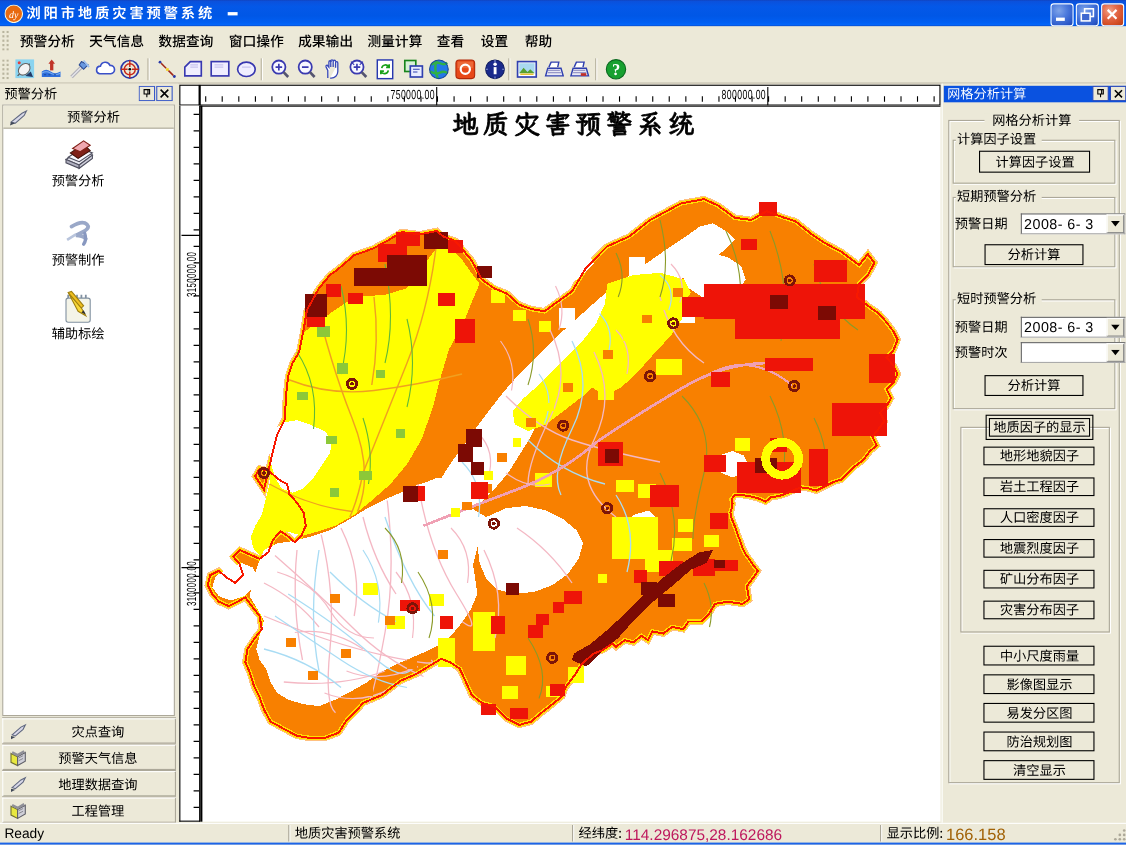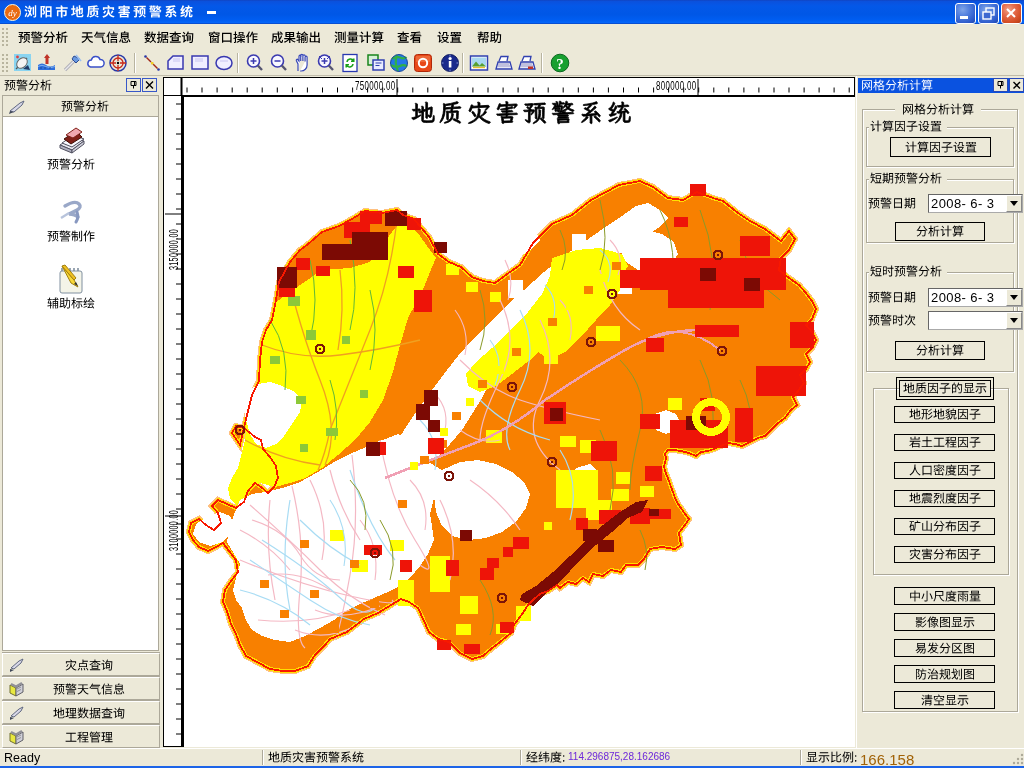--- a/index.html
+++ b/index.html
@@ -765,21 +765,21 @@
 <div class="abs" style="left:262px;top:750px;width:2px;height:15px;border-left:1px solid #aca899;border-right:1px solid #fff"></div>
 <div class="abs" style="left:520px;top:750px;width:2px;height:15px;border-left:1px solid #aca899;border-right:1px solid #fff"></div>
 <div class="abs" style="left:800px;top:750px;width:2px;height:15px;border-left:1px solid #aca899;border-right:1px solid #fff"></div>
 <div class="abs" style="left:4px;top:751px;font-size:12.5px;color:#000">Ready</div>
 <svg style="position:absolute;left:268px;top:751px;overflow:visible" width="96" height="16" viewBox="0 3.3599999999999994 96 16">
     <path d="M5.1 5V8.2L3.9 8.8L4.2 9.6L5.1 9.2V13C5.1 14.3 5.5 14.6 6.9 14.6C7.2 14.6 9.6 14.6 9.9 14.6C11.1 14.6 11.4 14.1 11.6 12.4C11.3 12.4 11 12.2 10.8 12.1C10.7 13.5 10.6 13.8 9.9 13.8C9.4 13.8 7.4 13.8 7 13.8C6.2 13.8 6 13.7 6 13V8.8L7.6 8.1V12.2H8.5V7.8L10.2 7C10.2 9 10.1 10.3 10.1 10.6C10 10.9 9.9 10.9 9.7 10.9C9.6 10.9 9.2 10.9 8.9 10.9C9 11.1 9.1 11.4 9.1 11.7C9.5 11.7 9.9 11.7 10.2 11.6C10.6 11.5 10.8 11.3 10.9 10.8C11 10.3 11 8.5 11 6.3L11.1 6.1L10.4 5.9L10.3 6L10.1 6.2L8.5 6.8V3.8H7.6V7.2L6 7.9V5ZM0.4 12.1 0.8 13C1.8 12.5 3.2 11.9 4.5 11.3L4.3 10.5L2.9 11.1V7.6H4.3V6.7H2.9V4H2V6.7H0.5V7.6H2V11.4C1.4 11.7 0.9 11.9 0.4 12.1Z M19.1 13.1C20.3 13.5 21.9 14.3 22.7 14.8L23.3 14.2C22.5 13.7 21 13 19.8 12.5ZM18.5 9.7V10.8C18.5 11.8 18.3 13.2 14.5 14.2C14.8 14.4 15 14.7 15.1 14.9C19 13.7 19.4 12.1 19.4 10.8V9.7ZM15.5 8.4V12.6H16.4V9.3H21.6V12.6H22.5V8.4H19L19.2 7.2H23.4V6.4H19.3L19.4 5.1C20.6 5 21.8 4.8 22.7 4.6L22 3.9C20.1 4.3 16.6 4.6 13.7 4.7V8.1C13.7 9.9 13.6 12.5 12.4 14.3C12.7 14.4 13.1 14.6 13.2 14.7C14.4 12.9 14.6 10 14.6 8.1V7.2H18.3L18.2 8.4ZM18.4 6.4H14.6V5.5C15.8 5.4 17.2 5.3 18.5 5.2Z M26.9 8.4C26.5 9.2 26 10.2 25.2 10.8L26 11.3C26.8 10.6 27.3 9.6 27.7 8.7ZM33.5 8.4C33.1 9.1 32.5 10.2 31.9 10.9L32.7 11.2C33.2 10.5 33.9 9.6 34.4 8.7ZM29.6 7.2C29.4 10.4 29 13 24.6 14.1C24.7 14.3 25 14.7 25.1 14.9C28.2 14.1 29.4 12.5 30 10.6C30.8 12.9 32.2 14.3 35 14.8C35.1 14.6 35.4 14.2 35.6 14C32.3 13.5 30.9 11.7 30.4 8.7C30.5 8.2 30.5 7.7 30.5 7.2ZM28.9 4.1C29.4 4.6 29.9 5.2 30.2 5.6H24.9V7.9H25.8V6.5H34.1V7.9H35.1V5.6H30.5L31.1 5.3C30.8 4.8 30.3 4.2 29.7 3.8Z M38.3 11.4V14.9H39.2V14.4H45V14.8H45.9V11.4H42.5V10.7H47.2V9.9H42.5V9.1H46.2V8.4H42.5V7.6H45.7V6.8H42.5V6H41.6V6.8H38.3V7.6H41.6V8.4H37.9V9.1H41.6V9.9H36.8V10.7H41.6V11.4ZM39.2 13.7V12.2H45V13.7ZM41.2 4C41.3 4.3 41.5 4.7 41.7 5H37V7.1H37.9V5.8H46.1V7.1H47V5H42.7C42.5 4.6 42.3 4.1 42 3.8Z M56 8V10.4C56 11.6 55.8 13.2 52.9 14.2C53.1 14.3 53.4 14.6 53.5 14.8C56.5 13.7 56.9 11.9 56.9 10.4V8ZM56.7 12.9C57.5 13.5 58.4 14.3 58.9 14.9L59.5 14.2C59 13.7 58 12.9 57.3 12.3ZM49.1 6.6C49.8 7.1 50.7 7.8 51.4 8.3H48.5V9.1H50.4V13.8C50.4 14 50.4 14 50.2 14C50 14 49.5 14 48.9 14C49 14.2 49.1 14.6 49.2 14.9C50 14.9 50.5 14.8 50.9 14.7C51.2 14.6 51.3 14.3 51.3 13.8V9.1H52.6C52.4 9.7 52.1 10.4 51.9 10.8L52.6 11C52.9 10.4 53.3 9.3 53.6 8.4L53 8.2L52.9 8.3H52.1L52.3 8C52.1 7.8 51.7 7.5 51.2 7.2C51.9 6.5 52.7 5.6 53.2 4.8L52.7 4.4L52.5 4.4H48.7V5.2H51.9C51.6 5.8 51.1 6.3 50.6 6.7L49.5 6ZM54 6.4V12.1H54.8V7.2H58.2V12.1H59V6.4H56.7L57.1 5.2H59.5V4.4H53.6V5.2H56.1C56 5.6 55.9 6 55.8 6.4Z M62.3 11.6V12.1H69.7V11.6ZM62.3 10.5V11.1H69.7V10.5ZM62.2 12.6V14.9H63.1V14.5H69V14.9H69.8V12.6ZM63.1 14V13.2H69V14ZM65.3 8.8C65.4 9 65.5 9.2 65.6 9.4H60.8V10H71.2V9.4H66.6C66.5 9.1 66.3 8.8 66.1 8.6ZM61.8 5.3C61.6 5.9 61.1 6.6 60.4 7C60.6 7.1 60.8 7.4 60.9 7.5C61.1 7.4 61.3 7.2 61.4 7.1V8.7H62.1V8.4H63.9C63.9 8.6 64 8.8 64 8.9C64.3 8.9 64.7 8.9 64.8 8.9C65.1 8.9 65.3 8.8 65.4 8.6C65.6 8.4 65.7 7.8 65.8 6.1C65.8 6 65.8 5.8 65.8 5.8H62.4L62.5 5.4L62.4 5.4H62.8V5H64.2V5.4H65V5H66.3V4.4H65V3.9H64.2V4.4H62.8V3.9H62.1V4.4H60.6V5H62.1V5.4ZM67.6 3.8C67.3 4.9 66.7 5.8 65.9 6.4C66.1 6.6 66.4 6.8 66.5 6.9C66.8 6.7 67 6.4 67.3 6.1C67.5 6.6 67.8 7 68.2 7.4C67.7 7.8 67 8 66.3 8.2C66.4 8.4 66.7 8.7 66.7 8.9C67.5 8.6 68.2 8.3 68.8 7.9C69.4 8.4 70.2 8.8 71 9C71.1 8.8 71.4 8.5 71.5 8.3C70.7 8.1 70 7.8 69.4 7.4C69.9 6.9 70.3 6.3 70.5 5.5H71.4V4.8H68C68.2 4.6 68.3 4.3 68.4 4ZM69.7 5.5C69.5 6 69.2 6.5 68.8 6.9C68.4 6.5 68 6 67.7 5.5ZM65 6.3C64.9 7.6 64.9 8 64.8 8.2C64.7 8.3 64.6 8.3 64.5 8.3L64.2 8.3V6.7H61.8L62.1 6.3ZM62.1 7.2H63.5V7.9H62.1Z M75.4 11.2C74.8 12.1 73.8 13 72.8 13.6C73.1 13.7 73.5 14 73.6 14.2C74.5 13.5 75.6 12.5 76.3 11.6ZM79.6 11.6C80.6 12.4 81.9 13.5 82.5 14.2L83.2 13.6C82.6 13 81.3 11.9 80.3 11.2ZM80 8.6C80.3 8.9 80.6 9.2 80.9 9.6L75.7 9.9C77.5 9 79.3 7.9 81.1 6.6L80.4 6C79.8 6.5 79.1 7 78.5 7.4L75.5 7.5C76.4 6.9 77.3 6.2 78.1 5.3C79.6 5.2 81.1 5 82.3 4.7L81.6 3.9C79.7 4.4 76.2 4.7 73.3 4.9C73.4 5.1 73.5 5.4 73.5 5.7C74.6 5.6 75.7 5.5 76.8 5.4C76 6.3 75.1 7 74.8 7.2C74.5 7.5 74.2 7.6 73.9 7.7C74 7.9 74.2 8.3 74.2 8.5C74.4 8.4 74.8 8.3 77.3 8.2C76.2 8.8 75.4 9.3 74.9 9.5C74.2 9.9 73.7 10.1 73.3 10.1C73.4 10.4 73.5 10.8 73.5 11C73.9 10.8 74.4 10.8 77.7 10.5V13.7C77.7 13.8 77.6 13.9 77.4 13.9C77.2 13.9 76.6 13.9 75.8 13.8C76 14.1 76.1 14.5 76.2 14.7C77.1 14.7 77.7 14.7 78.1 14.6C78.5 14.4 78.6 14.2 78.6 13.7V10.5L81.6 10.2C81.9 10.6 82.2 11 82.4 11.3L83.1 10.9C82.6 10.2 81.6 9.1 80.7 8.2Z M92.4 9.7V13.5C92.4 14.4 92.6 14.6 93.4 14.6C93.6 14.6 94.3 14.6 94.5 14.6C95.2 14.6 95.4 14.2 95.5 12.6C95.3 12.5 94.9 12.3 94.7 12.2C94.7 13.6 94.6 13.8 94.4 13.8C94.2 13.8 93.7 13.8 93.6 13.8C93.3 13.8 93.3 13.8 93.3 13.5V9.7ZM90.1 9.7C90 12.1 89.8 13.4 87.8 14.1C88 14.3 88.3 14.6 88.4 14.8C90.5 14 90.9 12.4 91 9.7ZM84.5 13.3 84.7 14.2C85.8 13.8 87.2 13.4 88.5 12.9L88.4 12.2C87 12.6 85.5 13 84.5 13.3ZM91.1 4C91.4 4.5 91.7 5.2 91.8 5.6H88.9V6.4H91C90.5 7.1 89.7 8.2 89.4 8.5C89.2 8.7 88.9 8.8 88.6 8.9C88.7 9.1 88.9 9.5 88.9 9.7C89.3 9.6 89.8 9.5 94.1 9.1C94.3 9.5 94.5 9.8 94.6 10L95.4 9.6C95 8.9 94.2 7.8 93.6 6.9L92.9 7.3C93.2 7.6 93.4 8 93.7 8.4L90.4 8.7C90.9 8 91.6 7.1 92.1 6.4H95.4V5.6H91.9L92.7 5.3C92.5 5 92.2 4.3 92 3.8ZM84.7 8.8C84.9 8.8 85.2 8.7 86.6 8.5C86.1 9.3 85.6 9.8 85.4 10.1C85 10.5 84.8 10.8 84.5 10.9C84.6 11.1 84.7 11.5 84.8 11.7C85 11.6 85.5 11.4 88.4 10.8C88.4 10.6 88.4 10.3 88.4 10L86.1 10.5C87.1 9.4 88 8.1 88.7 6.8L87.9 6.3C87.7 6.8 87.4 7.2 87.2 7.7L85.7 7.8C86.4 6.8 87.2 5.5 87.7 4.2L86.8 3.8C86.3 5.2 85.4 6.8 85.1 7.2C84.8 7.6 84.6 7.9 84.4 7.9C84.5 8.2 84.7 8.7 84.7 8.8Z" fill="#000"></path>
   </svg>
 <svg style="position:absolute;left:526px;top:751px;overflow:visible" width="40" height="16" viewBox="0 3.3599999999999994 40 16">
     <path d="M0.5 13.2 0.6 14.1C1.8 13.8 3.2 13.5 4.6 13.1L4.5 12.3C3 12.7 1.5 13 0.5 13.2ZM0.7 8.8C0.9 8.8 1.2 8.7 2.7 8.5C2.2 9.2 1.7 9.8 1.4 10.1C1 10.5 0.8 10.8 0.5 10.9C0.6 11.1 0.7 11.5 0.8 11.7C1 11.6 1.5 11.5 4.5 10.8C4.5 10.7 4.5 10.3 4.5 10.1L2.2 10.5C3.1 9.4 4.1 8.1 4.9 6.9L4.1 6.3C3.8 6.8 3.6 7.2 3.3 7.7L1.6 7.8C2.4 6.8 3.1 5.5 3.7 4.2L2.8 3.8C2.3 5.3 1.4 6.8 1.1 7.2C0.8 7.7 0.6 7.9 0.4 8C0.5 8.2 0.6 8.7 0.7 8.8ZM5.1 4.5V5.3H9.3C8.2 6.9 6.2 8.1 4.3 8.8C4.5 9 4.7 9.3 4.8 9.5C5.9 9.1 7 8.6 8 7.9C9.1 8.4 10.4 9 11.1 9.5L11.6 8.8C10.9 8.3 9.7 7.8 8.7 7.3C9.5 6.6 10.2 5.7 10.7 4.8L10.1 4.4L9.9 4.5ZM5.2 9.9V10.8H7.6V13.7H4.5V14.5H11.5V13.7H8.4V10.8H11V9.9Z M12.5 13.3 12.7 14.1C13.8 13.8 15.4 13.4 16.8 13L16.7 12.3C15.2 12.7 13.6 13.1 12.5 13.3ZM12.7 8.8C12.9 8.8 13.2 8.7 14.7 8.5C14.1 9.3 13.7 9.9 13.4 10.2C13.1 10.6 12.8 10.9 12.6 10.9C12.7 11.2 12.8 11.6 12.8 11.7C13.1 11.6 13.4 11.5 16.4 10.8C16.4 10.7 16.4 10.3 16.4 10.1L14 10.6C14.9 9.5 15.8 8.2 16.5 6.8L15.8 6.4C15.6 6.8 15.4 7.3 15.1 7.7L13.6 7.9C14.3 6.8 15 5.5 15.5 4.2L14.7 3.8C14.3 5.3 13.4 6.9 13.1 7.3C12.9 7.7 12.7 8 12.5 8C12.6 8.2 12.7 8.7 12.7 8.8ZM19.4 3.8V5.5H16.9V6.3H19.4V7.6H17.2V8.5H19.4V9.8H16.7V10.7H19.4V14.9H20.3V10.7H22.5C22.4 12.1 22.3 12.7 22.2 12.9C22.1 13 22 13 21.9 13C21.7 13 21.4 13 21 13C21.1 13.2 21.2 13.5 21.2 13.7C21.6 13.8 22 13.7 22.2 13.7C22.5 13.7 22.7 13.6 22.8 13.4C23.1 13.1 23.2 12.3 23.4 10.2C23.4 10.1 23.4 9.8 23.4 9.8H20.3V8.5H22.6V7.6H20.3V6.3H23.1V5.5H20.3V3.8Z M28.6 6.2V7.2H26.7V8H28.6V10H33.3V8H35.2V7.2H33.3V6.2H32.4V7.2H29.5V6.2ZM32.4 8V9.3H29.5V8ZM33.1 11.5C32.6 12.1 31.8 12.6 30.9 13C30.1 12.6 29.4 12.1 28.9 11.5ZM26.9 10.7V11.5H28.4L28 11.7C28.5 12.3 29.2 12.9 30 13.4C28.8 13.7 27.6 13.9 26.3 14C26.4 14.2 26.6 14.6 26.7 14.8C28.2 14.6 29.6 14.3 30.9 13.8C32.1 14.4 33.5 14.7 35 14.9C35.1 14.7 35.4 14.3 35.5 14.1C34.2 14 33 13.7 31.9 13.4C33 12.8 33.9 12 34.4 11L33.8 10.7L33.7 10.7ZM29.7 4C29.8 4.3 30 4.7 30.2 5H25.5V8.3C25.5 10.1 25.4 12.7 24.4 14.5C24.7 14.5 25.1 14.7 25.2 14.9C26.3 13 26.4 10.2 26.4 8.3V5.9H35.4V5H31.2C31 4.6 30.8 4.2 30.6 3.8Z M37.7 9.2C38.1 9.2 38.5 8.9 38.5 8.4C38.5 7.9 38.1 7.6 37.7 7.6C37.2 7.6 36.9 7.9 36.9 8.4C36.9 8.9 37.2 9.2 37.7 9.2ZM37.7 14.1C38.1 14.1 38.5 13.7 38.5 13.2C38.5 12.7 38.1 12.4 37.7 12.4C37.2 12.4 36.9 12.7 36.9 13.2C36.9 13.7 37.2 14.1 37.7 14.1Z" fill="#000"></path>
   </svg>
-<div class="abs" style="left:568px;top:751px;font-size:10px;color:#6d28d9">114.296875,28.162686</div>
+<div class="abs" style="left:568px;top:751px;font-size:14px;color:#be185d">114.296875,28.162686</div>
 <svg style="position:absolute;left:806px;top:751px;overflow:visible" width="52" height="16" viewBox="0 3.3599999999999994 52 16">
     <path d="M2.9 7.1H9.1V8.3H2.9ZM2.9 5.1H9.1V6.4H2.9ZM2.1 4.4V9.1H10V4.4ZM9.8 10C9.4 10.7 8.7 11.8 8.2 12.4L8.9 12.8C9.4 12.1 10.1 11.2 10.6 10.3ZM1.5 10.4C2 11.1 2.6 12.2 2.8 12.8L3.6 12.4C3.3 11.8 2.7 10.8 2.2 10.1ZM6.9 9.5V13.5H5.1V9.5H4.2V13.5H0.5V14.3H11.5V13.5H7.7V9.5Z M14.8 9.7C14.3 11.1 13.4 12.4 12.4 13.2C12.6 13.4 13.1 13.6 13.2 13.8C14.2 12.9 15.1 11.4 15.7 10ZM20.2 10.1C21.1 11.2 22 12.8 22.3 13.8L23.2 13.4C22.8 12.4 21.9 10.9 21 9.7ZM13.8 4.7V5.6H22.2V4.7ZM12.7 7.6V8.5H17.5V13.7C17.5 13.9 17.5 13.9 17.2 13.9C17 14 16.2 14 15.4 13.9C15.6 14.2 15.7 14.6 15.7 14.9C16.8 14.9 17.5 14.9 17.9 14.7C18.4 14.6 18.5 14.3 18.5 13.7V8.5H23.3V7.6Z M25.5 14.8C25.8 14.6 26.2 14.4 29.5 13.3C29.5 13.1 29.4 12.7 29.4 12.4L26.5 13.3V8.4H29.5V7.5H26.5V4H25.5V13.1C25.5 13.6 25.3 13.9 25.1 14C25.2 14.2 25.4 14.6 25.5 14.8ZM30.4 3.9V12.9C30.4 14.2 30.7 14.6 31.9 14.6C32.1 14.6 33.5 14.6 33.7 14.6C35 14.6 35.2 13.7 35.3 11.3C35.1 11.3 34.7 11.1 34.4 10.9C34.4 13.1 34.3 13.7 33.7 13.7C33.4 13.7 32.2 13.7 32 13.7C31.4 13.7 31.3 13.6 31.3 12.9V9.4C32.7 8.6 34.1 7.7 35.1 6.8L34.4 6C33.6 6.8 32.5 7.7 31.3 8.4V3.9Z M44.3 5.2V11.9H45.1V5.2ZM46.2 3.9V13.7C46.2 13.8 46.2 13.9 46 13.9C45.8 13.9 45.1 13.9 44.4 13.9C44.5 14.2 44.7 14.5 44.7 14.8C45.6 14.8 46.2 14.8 46.6 14.6C46.9 14.5 47.1 14.2 47.1 13.7V3.9ZM40.3 10.4C40.7 10.8 41.2 11.2 41.6 11.5C41 12.7 40.3 13.7 39.4 14.2C39.6 14.4 39.9 14.7 40 14.9C41.8 13.6 43.1 11.1 43.5 7.3L43 7.1L42.8 7.2H41.3C41.4 6.6 41.6 6 41.7 5.4H43.7V4.5H39.6V5.4H40.8C40.5 7.3 39.9 9.1 39 10.2C39.2 10.4 39.6 10.7 39.7 10.8C40.2 10.1 40.7 9.1 41 8H42.6C42.4 9 42.2 9.9 41.9 10.7C41.6 10.4 41.1 10.1 40.8 9.8ZM38.5 3.9C38.1 5.6 37.3 7.3 36.4 8.5C36.5 8.7 36.8 9.2 36.9 9.4C37.2 9 37.4 8.6 37.7 8.1V14.9H38.5V6.4C38.9 5.7 39.1 4.9 39.4 4.1Z M49.7 9.2C50.1 9.2 50.5 8.9 50.5 8.4C50.5 7.9 50.1 7.6 49.7 7.6C49.2 7.6 48.9 7.9 48.9 8.4C48.9 8.9 49.2 9.2 49.7 9.2ZM49.7 14.1C50.1 14.1 50.5 13.7 50.5 13.2C50.5 12.7 50.1 12.4 49.7 12.4C49.2 12.4 48.9 12.7 48.9 13.2C48.9 13.7 49.2 14.1 49.7 14.1Z" fill="#000"></path>
   </svg>
 <div class="abs" style="left:860px;top:751px;font-size:15px;color:#a16207">166.158</div>
 <div class="abs" style="left:0;top:766px;width:1024px;height:2px;background:#1c64e8"></div>
 <svg class="abs" style="left:1012px;top:753px" width="12" height="12">
 <g fill="#aca899">
       <circle cx="10" cy="2" r="1.2"></circle>
       <circle cx="10" cy="6" r="1.2"></circle>
       <circle cx="10" cy="10" r="1.2"></circle>

